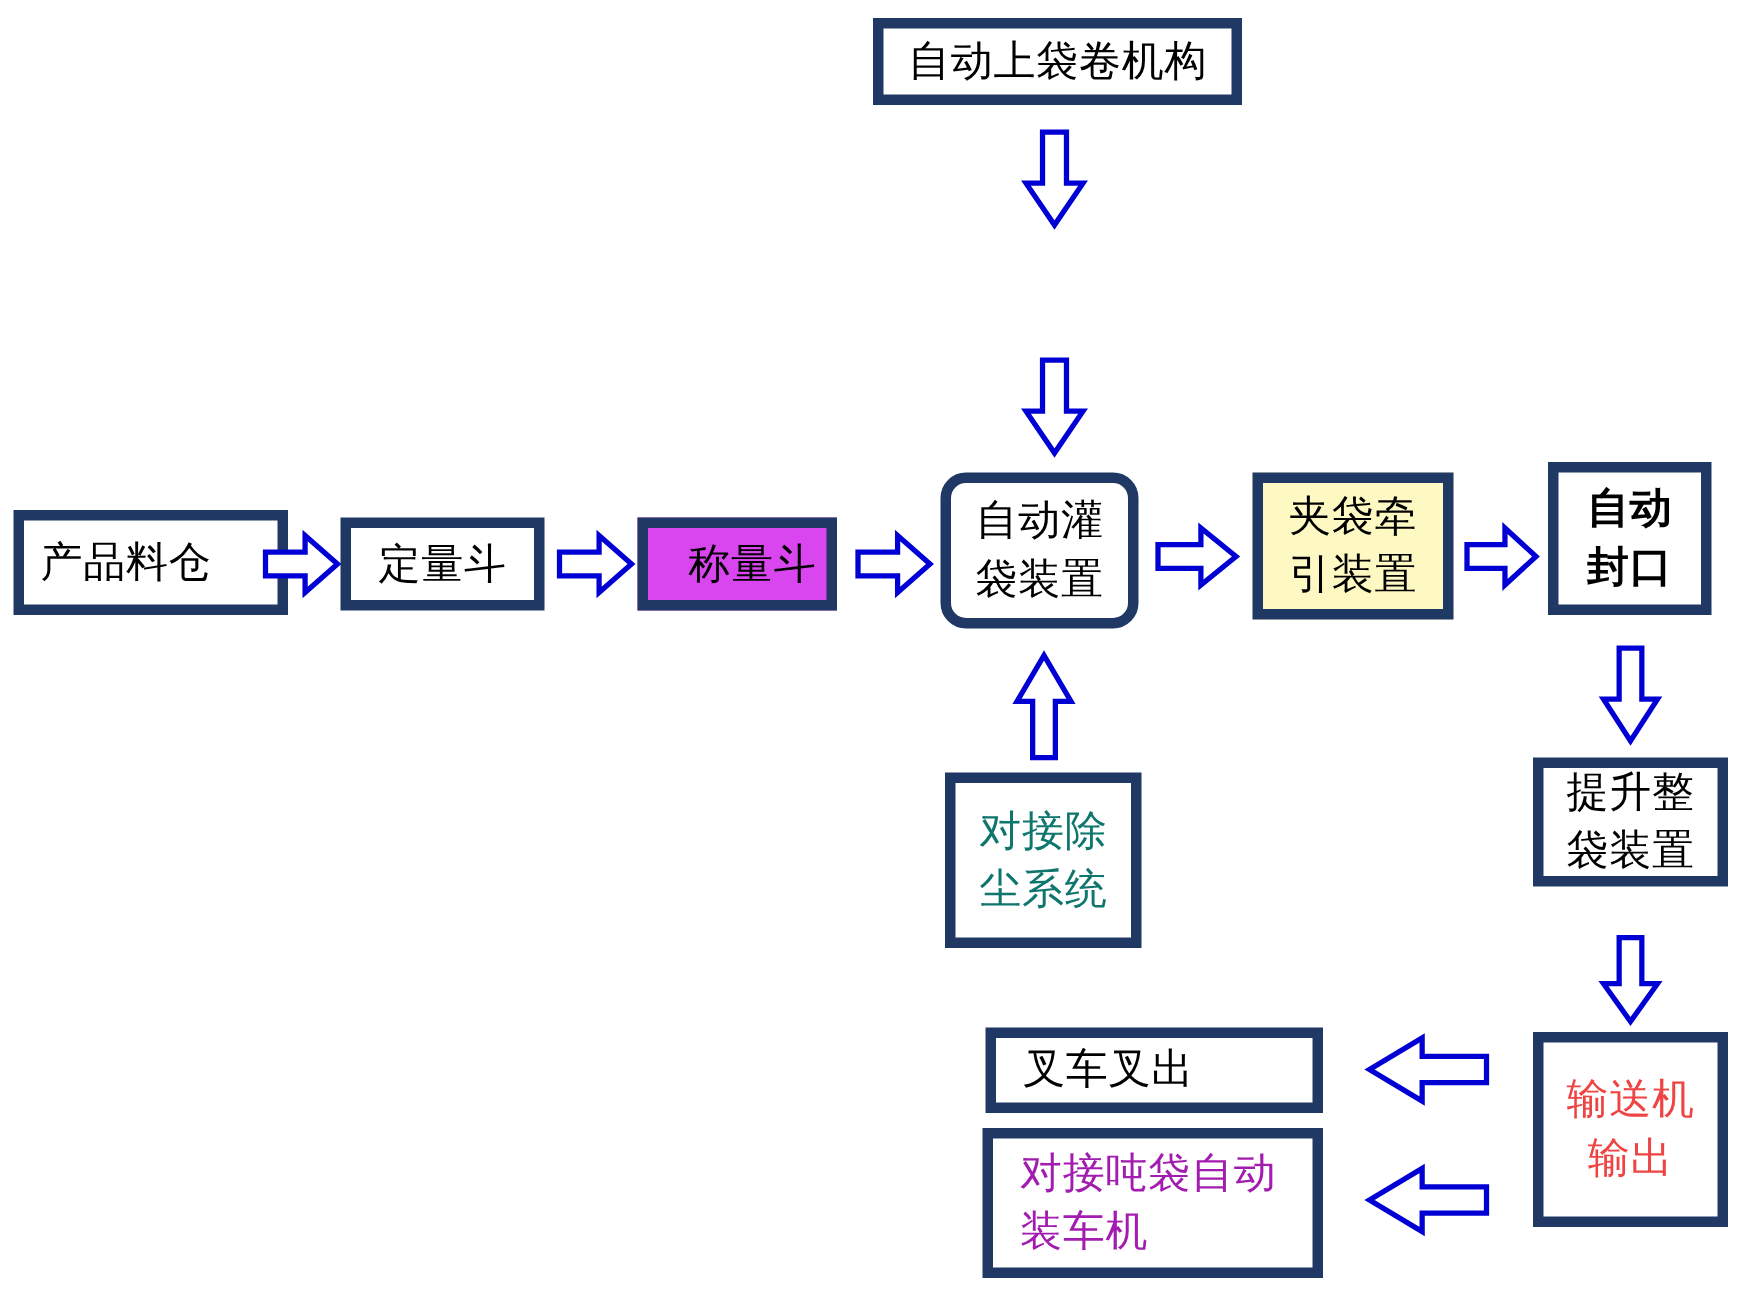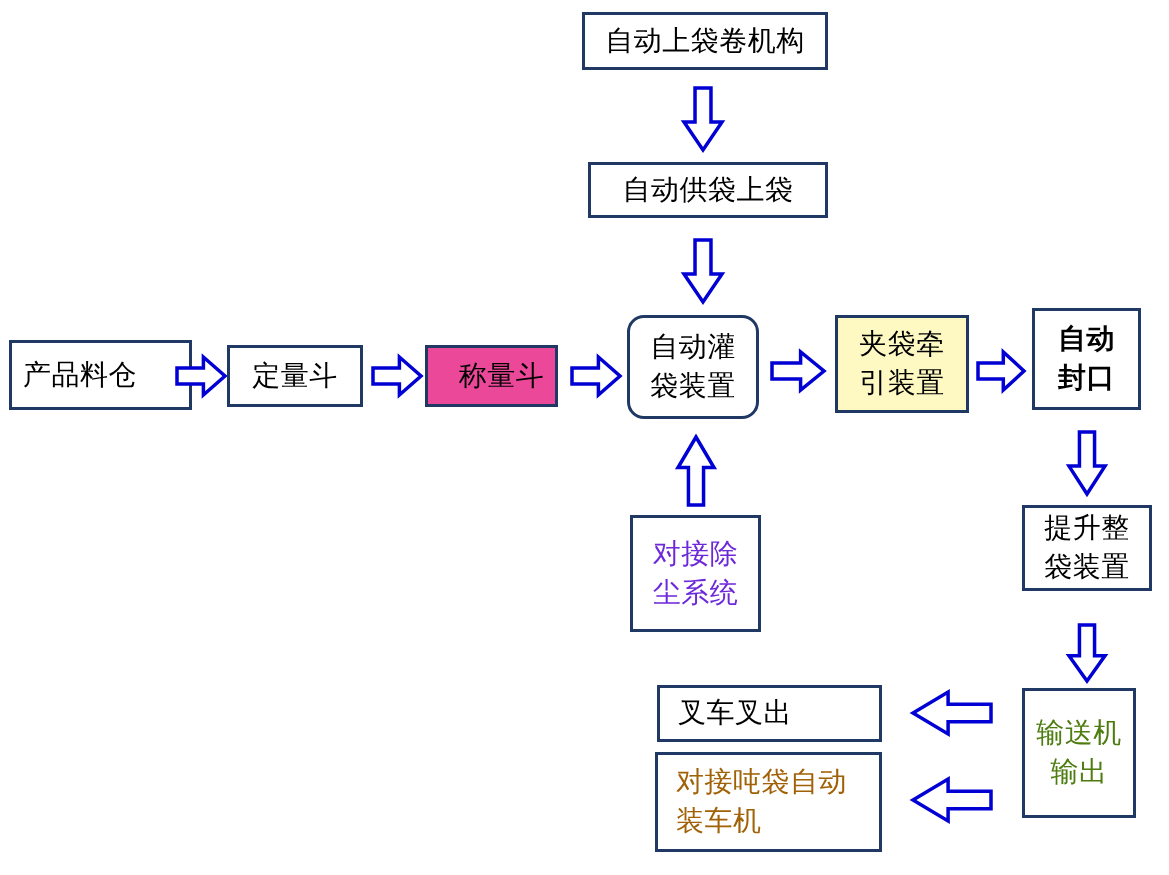--- a/index.html
+++ b/index.html
@@ -14,21 +14,21 @@
   #canvas {
     position: relative;
     width: 1169px;
     height: 875px;
     background: #ffffff;
     overflow: hidden;
   }
   .node {
     position: absolute;
     box-sizing: border-box;
-    border: 3px solid #a3a3a3;
+    border: 7px solid #a3a3a3;
     background: #ffffff;
     display: flex;
     align-items: center;
     justify-content: center;
     color: #000000;
     font-family: "DejaVu Serif", "Liberation Serif", serif;
     font-size: 28px;
     line-height: 1.38;
     text-align: center;
     letter-spacing: 0.5px;
@@ -46,38 +46,37 @@
   .arrow svg {
     display: block;
     overflow: visible;
   }
 </style>
 </head>
 <body>
 
 <div id="canvas" style="background: rgb(255, 255, 255);">
     <div class="node" style="left: 582px; top: 12px; width: 246px; height: 58px; border-color: rgb(31, 56, 100); background: rgb(255, 255, 255); color: rgb(0, 0, 0);">自动上袋卷机构</div>
-    <div class="node" style="left: 588px; top: 162px; width: 240px; height: 56px; border-color: rgb(31, 56, 100); background: rgb(255, 255, 255); color: rgb(0, 0, 0);">自动供袋上袋</div>
     <div class="node left-align" style="left: 9px; top: 340px; width: 183px; height: 70px; border-color: rgb(31, 56, 100); background: rgb(255, 255, 255); color: rgb(0, 0, 0); padding-left: 11px;">产品料仓</div>
     <div class="node" style="left: 227px; top: 345px; width: 136px; height: 62px; border-color: rgb(31, 56, 100); background: rgb(255, 255, 255); color: rgb(0, 0, 0);">定量斗</div>
-    <div class="node" style="left: 425px; top: 345px; width: 133px; height: 62px; border-color: rgb(31, 56, 100); background: #ec4899; color: rgb(0, 0, 0); padding-left: 24px;">称量斗</div>
+    <div class="node" style="left: 425px; top: 345px; width: 133px; height: 62px; border-color: rgb(31, 56, 100); background: #d946ef; color: rgb(0, 0, 0); padding-left: 24px;">称量斗</div>
     <div class="node" style="left: 627px; top: 315px; width: 132px; height: 104px; border-color: rgb(31, 56, 100); background: rgb(255, 255, 255); color: rgb(0, 0, 0); border-radius: 17px;">自动灌
 袋装置</div>
     <div class="node" style="left: 835px; top: 315px; width: 134px; height: 98px; border-color: rgb(31, 56, 100); background: #fef9c3; color: rgb(0, 0, 0);">夹袋牵
 引装置</div>
     <div class="node" style="left: 1032px; top: 308px; width: 109px; height: 102px; border-color: rgb(31, 56, 100); background: rgb(255, 255, 255); color: rgb(0, 0, 0); font-weight: bold;">自动
 封口</div>
-    <div class="node" style="left: 630px; top: 515px; width: 131px; height: 117px; border-color: rgb(31, 56, 100); background: rgb(255, 255, 255); color: #6d28d9;">对接除
+    <div class="node" style="left: 630px; top: 515px; width: 131px; height: 117px; border-color: rgb(31, 56, 100); background: rgb(255, 255, 255); color: #0f766e;">对接除
 尘系统</div>
     <div class="node" style="left: 1022px; top: 505px; width: 130px; height: 86px; border-color: rgb(31, 56, 100); background: rgb(255, 255, 255); color: rgb(0, 0, 0);">提升整
 袋装置</div>
-    <div class="node" style="left: 1022px; top: 688px; width: 114px; height: 130px; border-color: rgb(31, 56, 100); background: rgb(255, 255, 255); color: #4d7c0f;">输送机
+    <div class="node" style="left: 1022px; top: 688px; width: 130px; height: 130px; border-color: rgb(31, 56, 100); background: rgb(255, 255, 255); color: #ef4444;">输送机
 输出</div>
     <div class="node left-align" style="left: 657px; top: 685px; width: 225px; height: 57px; border-color: rgb(31, 56, 100); background: rgb(255, 255, 255); color: rgb(0, 0, 0);">叉车叉出</div>
-    <div class="node left-align" style="left: 655px; top: 752px; width: 227px; height: 100px; border-color: rgb(31, 56, 100); background: rgb(255, 255, 255); color: #a16207;">对接吨袋自动
+    <div class="node left-align" style="left: 655px; top: 752px; width: 227px; height: 100px; border-color: rgb(31, 56, 100); background: rgb(255, 255, 255); color: #a21caf;">对接吨袋自动
 装车机</div>
     <div class="arrow" style="left: 684px; top: 88px; width: 38px; height: 62px;">
       <svg width="38" height="62" viewBox="0 0 38 62">
         <polygon points="11.02,0.00 11.02,34.10 0.00,34.10 19.00,62.00 38.00,34.10 26.98,34.10 26.98,0.00" fill="#FFFFFF" stroke="#0000D4" stroke-width="3.5" stroke-linejoin="miter"></polygon>
       </svg>
     </div>
     <div class="arrow" style="left: 684px; top: 240px; width: 38px; height: 62px;">
       <svg width="38" height="62" viewBox="0 0 38 62">
         <polygon points="11.02,0.00 11.02,34.10 0.00,34.10 19.00,62.00 38.00,34.10 26.98,34.10 26.98,0.00" fill="#FFFFFF" stroke="#0000D4" stroke-width="3.5" stroke-linejoin="miter"></polygon>
       </svg>

